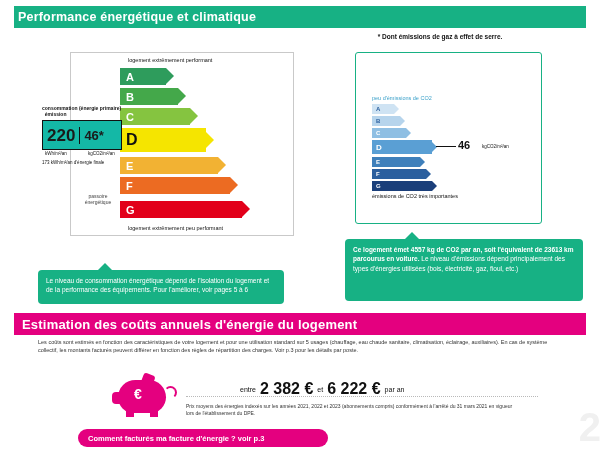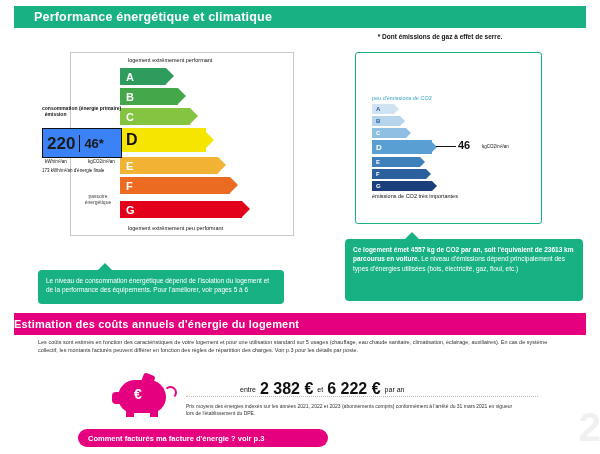--- a/index.html
+++ b/index.html
@@ -21,23 +21,23 @@
 
   
   .band{
     position:absolute;
     background:#17b184;
     color:#ffffff;
     font-weight:bold;
     display:flex;align-items:center;
   }
   #band-perf{left:14px;top:6px;width:572px;height:22px;}
-  #band-perf .band-title{font-size:12.5px;padding-left:20px;letter-spacing:.2px;}
+  #band-perf .band-title{font-size:12.5px;padding-left:4px;letter-spacing:.2px;}
   #band-cost{left:14px;top:313px;width:572px;height:22px;background:#e4007f;}
-  #band-cost .band-title{font-size:11px;padding-left:0;letter-spacing:.2px;}
+  #band-cost .band-title{font-size:13px;padding-left:8px;letter-spacing:.2px;}
 
   .note-ges{
     position:absolute;left:300px;top:33px;width:280px;
     font-size:6.5px;font-weight:bold;color:#111;text-align:center;
   }
 
   
   .dpe-box{position:absolute;left:70px;top:52px;width:222px;height:182px;border:1px solid #c9c9c9;background:#fff;}
   .lbl-top{position:absolute;left:128px;top:57px;font-size:5.5px;color:#111;}
   .lbl-bottom{position:absolute;left:128px;top:225px;font-size:5.5px;color:#111;}
@@ -52,21 +52,21 @@
     position:absolute;right:-8px;top:0;width:0;height:0;
     border-top:8.5px solid transparent;border-bottom:8.5px solid transparent;
   }
   .arrow.big{height:24px;font-size:16px;}
   .arrow.big .tip{border-top-width:12px;border-bottom-width:12px;}
 
   
   .cons-wrap{position:absolute;left:42px;top:105px;width:80px;}
   .cons-title{font-size:5px;font-weight:bold;color:#111;line-height:1.2;}
   .cons-badge{
-    margin-top:11px;border:1px solid #111;background:#3b82f6;
+    margin-top:3px;border:1px solid #111;background:#14b8a6;
     display:flex;height:28px;align-items:center;
   }
   .cons-badge .v1{font-size:17px;font-weight:bold;padding:0 4px;border-right:1px solid #111;line-height:1;}
   .cons-badge .v2{font-size:13px;font-weight:bold;padding:0 4px;line-height:1;}
   .cons-units{display:flex;font-size:4.5px;color:#111;margin-top:1px;}
   .cons-units .u1{width:41px;padding-left:3px;}
   .cons-units .u2{padding-left:2px;}
   .cons-sub{font-size:4.5px;color:#111;margin-top:4px;line-height:1.25;}
 
   

